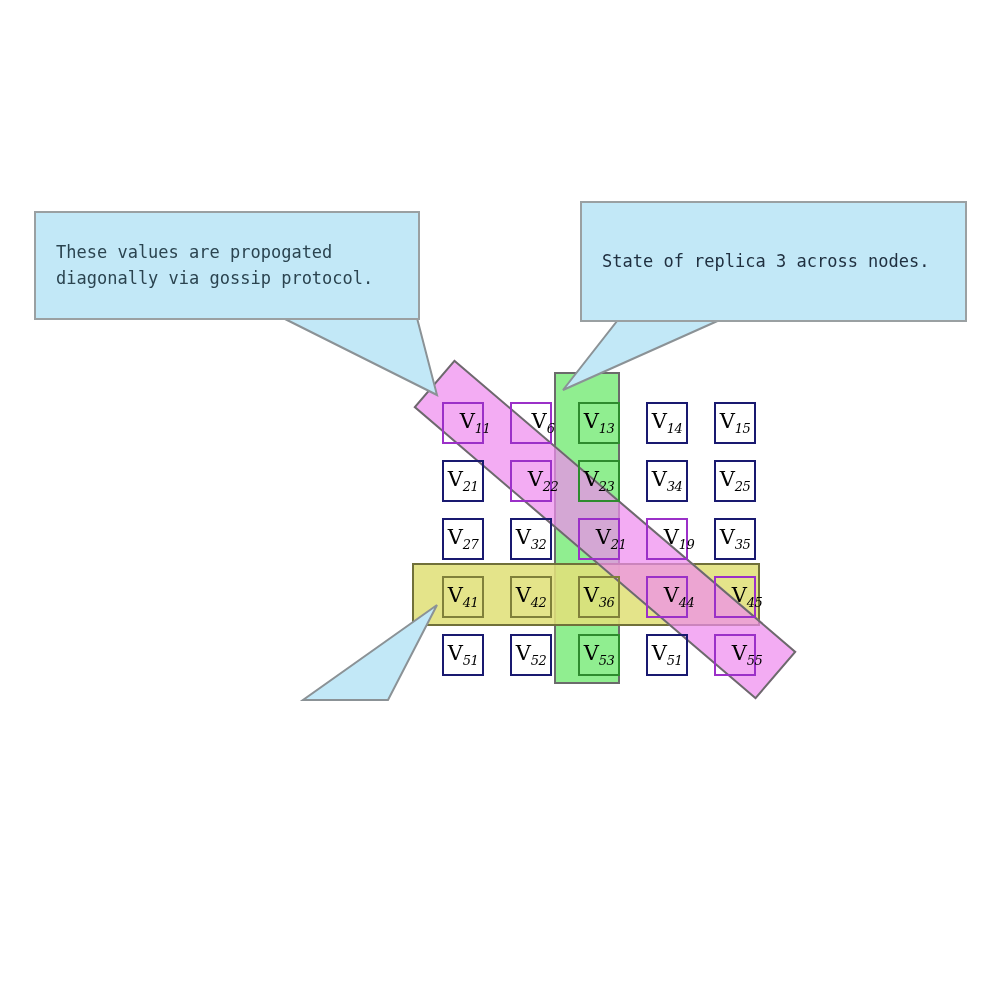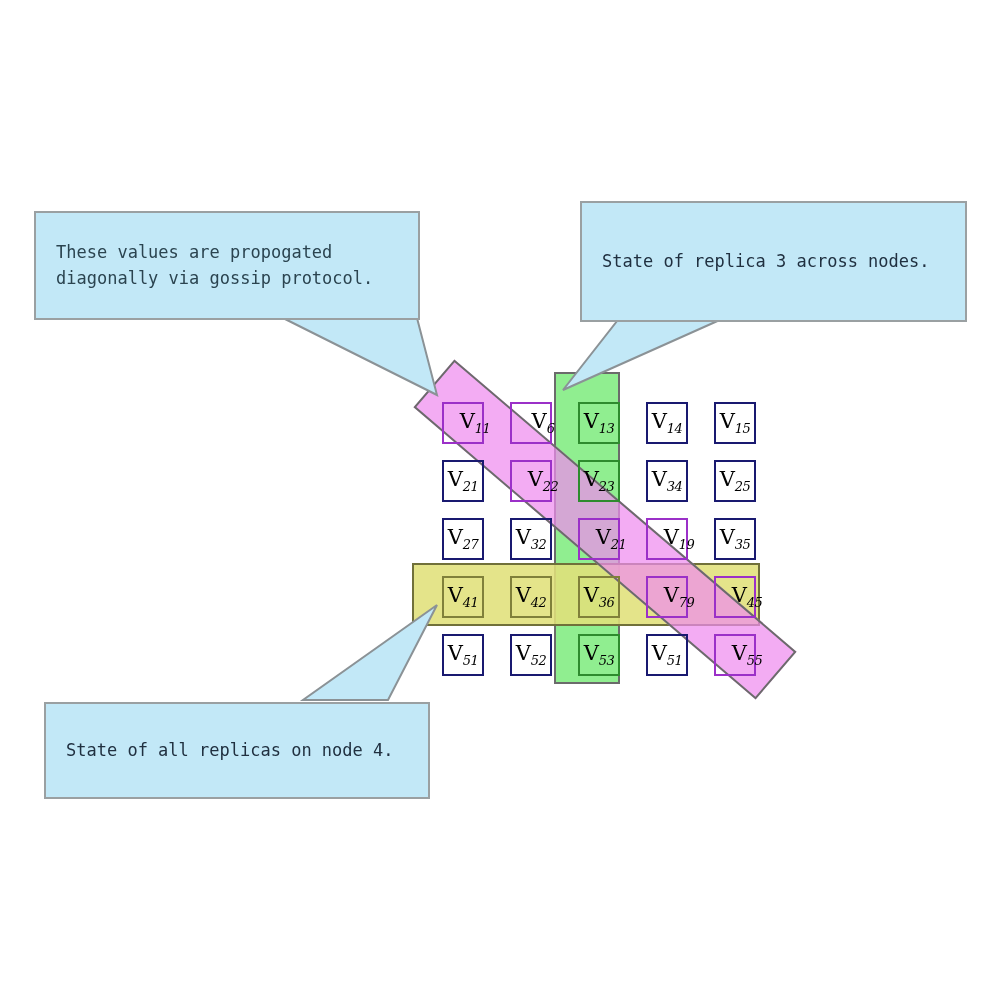--- a/index.html
+++ b/index.html
@@ -258,21 +258,21 @@
             <span class="vlab">V<span class="sub">42</span></span>
           </div>
         </div>
         <div class="cell-slot">
           <div class="cell b-olive">
             <span class="vlab">V<span class="sub">36</span></span>
           </div>
         </div>
         <div class="cell-slot">
           <div class="cell b-violet">
-            <span class="vlab">V<span class="sub">79</span></span>
+            <span class="vlab">V<span class="sub">44</span></span>
           </div>
         </div>
         <div class="cell-slot">
           <div class="cell b-violet">
             <span class="vlab">V<span class="sub">45</span></span>
           </div>
         </div>
       </div>
       <div class="grid-row">
         <div class="cell-slot">
@@ -305,17 +305,14 @@
 
   <div class="callout" id="callout-gossip">
     <div class="ctext">These values are propogated
 diagonally via gossip protocol.</div>
   </div>
 
   <div class="callout" id="callout-replica3">
     <div class="ctext">State of replica 3 across nodes.</div>
   </div>
 
-  <div class="callout" id="callout-node4">
-    <div class="ctext">State of all replicas on node 4.</div>
-  </div>
 
 </div>
 
 </body></html>

